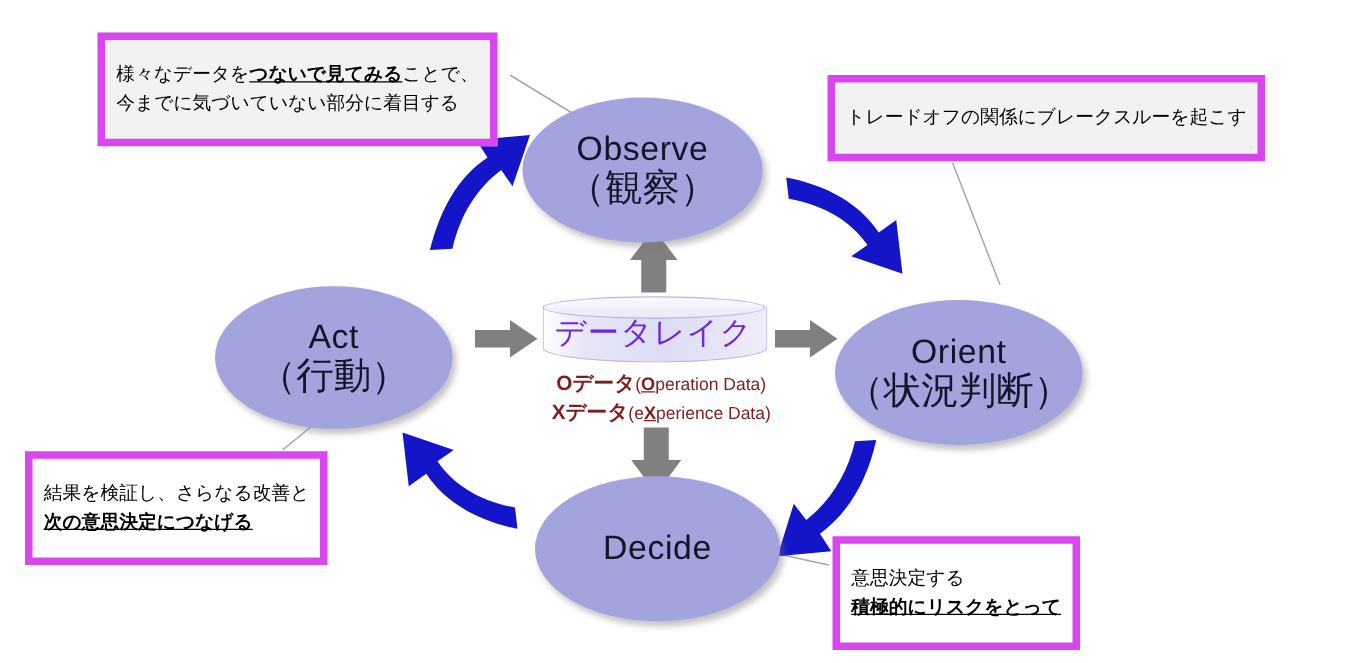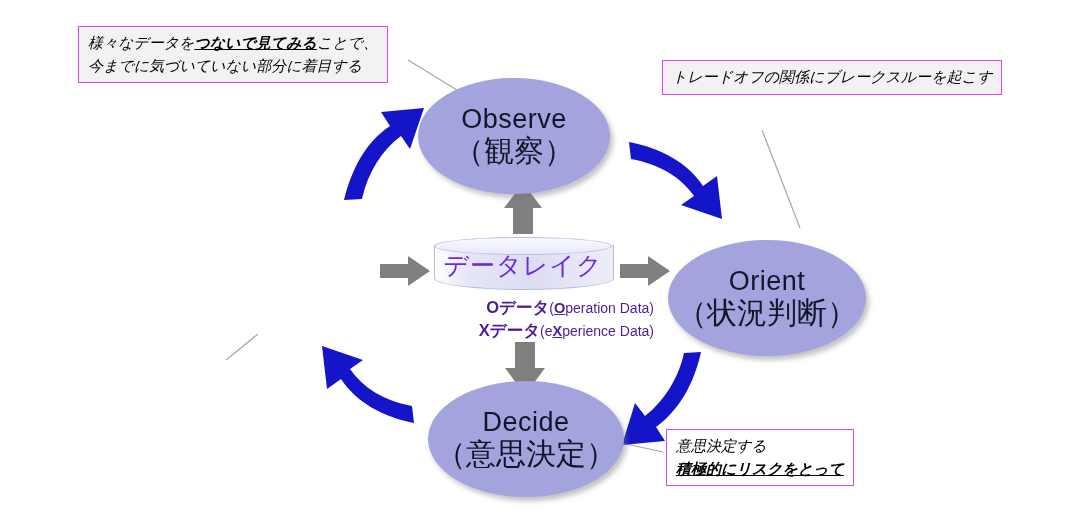--- a/index.html
+++ b/index.html
@@ -96,52 +96,51 @@
     color: #6d28d9;
     letter-spacing: 1px;
     white-space: nowrap;
   }
 
   #lake-caption {
     position: absolute;
     left: 404px;
     top: 296px;
     width: 250px;
-    text-align: right;
+    text-align: center;
     z-index: 4;
     font-size: 14.5px;
-    color: #4c1d95;
+    color: #7f1d1d;
     line-height: 1.35;
     white-space: nowrap;
   }
   #lake-caption .big {
     font-weight: bold;
     font-size: 16.5px;
   }
   #lake-caption .paren {
     font-size: 14px;
   }
   #lake-caption u {
     font-weight: bold;
     text-decoration: underline;
   }
 
   
   .callout {
     position: absolute;
     box-sizing: border-box;
     background: #f2f2f2;
-    border: 1px solid #d946ef;
+    border: 6px solid #d946ef;
     color: #000000;
     font-size: 15px;
     line-height: 1.5;
-    padding: 5px 9px;
+    padding: 17px 9px;
     z-index: 5;
     white-space: nowrap;
-    font-style: italic;
   }
   .callout .em {
     font-weight: bold;
     text-decoration: underline;
   }
   .callout .line { display: block; }
 
   #callout-observe { left: 78px;  top: 26px;  }
   #callout-orient  { left: 662px; top: 60px;  }
   #callout-act     { left: 20px;  top: 361px; }
@@ -211,23 +210,26 @@
     <span class="jp">（観察）</span>
   </div>
 
   <div class="node" id="node-orient">
     <span class="en">Orient</span>
     <span class="jp">（状況判断）</span>
   </div>
 
   <div class="node" id="node-decide">
     <span class="en">Decide</span>
-    <span class="jp">（意思決定）</span>
-  </div>
-
+  </div>
+
+  <div class="node" id="node-act">
+    <span class="en">Act</span>
+    <span class="jp">（行動）</span>
+  </div>
 
   <div id="datalake">
     <div class="cyl-body"></div>
     <div class="cyl-top"></div>
     <div class="cyl-label">データレイク</div>
   </div>
 
   <div id="lake-caption">
     <div>
       <span class="big">O</span><span class="big">データ</span><span class="paren">(</span><u>O</u><span class="paren">peration Data)</span>
@@ -239,19 +241,23 @@
 
   <div class="callout" id="callout-observe">
     <span class="line"><span>様々なデータを</span><span class="em">つないで見てみる</span><span>ことで、</span></span>
     <span class="line">今までに気づいていない部分に着目する</span>
   </div>
 
   <div class="callout" id="callout-orient">
     <span class="line">トレードオフの関係にブレークスルーを起こす</span>
   </div>
 
+  <div class="callout" id="callout-act">
+    <span class="line">結果を検証し、さらなる改善と</span>
+    <span class="line em">次の意思決定につなげる</span>
+  </div>
 
   <div class="callout" id="callout-decide">
     <span class="line">意思決定する</span>
     <span class="line em">積極的にリスクをとって</span>
   </div>
 
 </div>
 
 </body></html>

